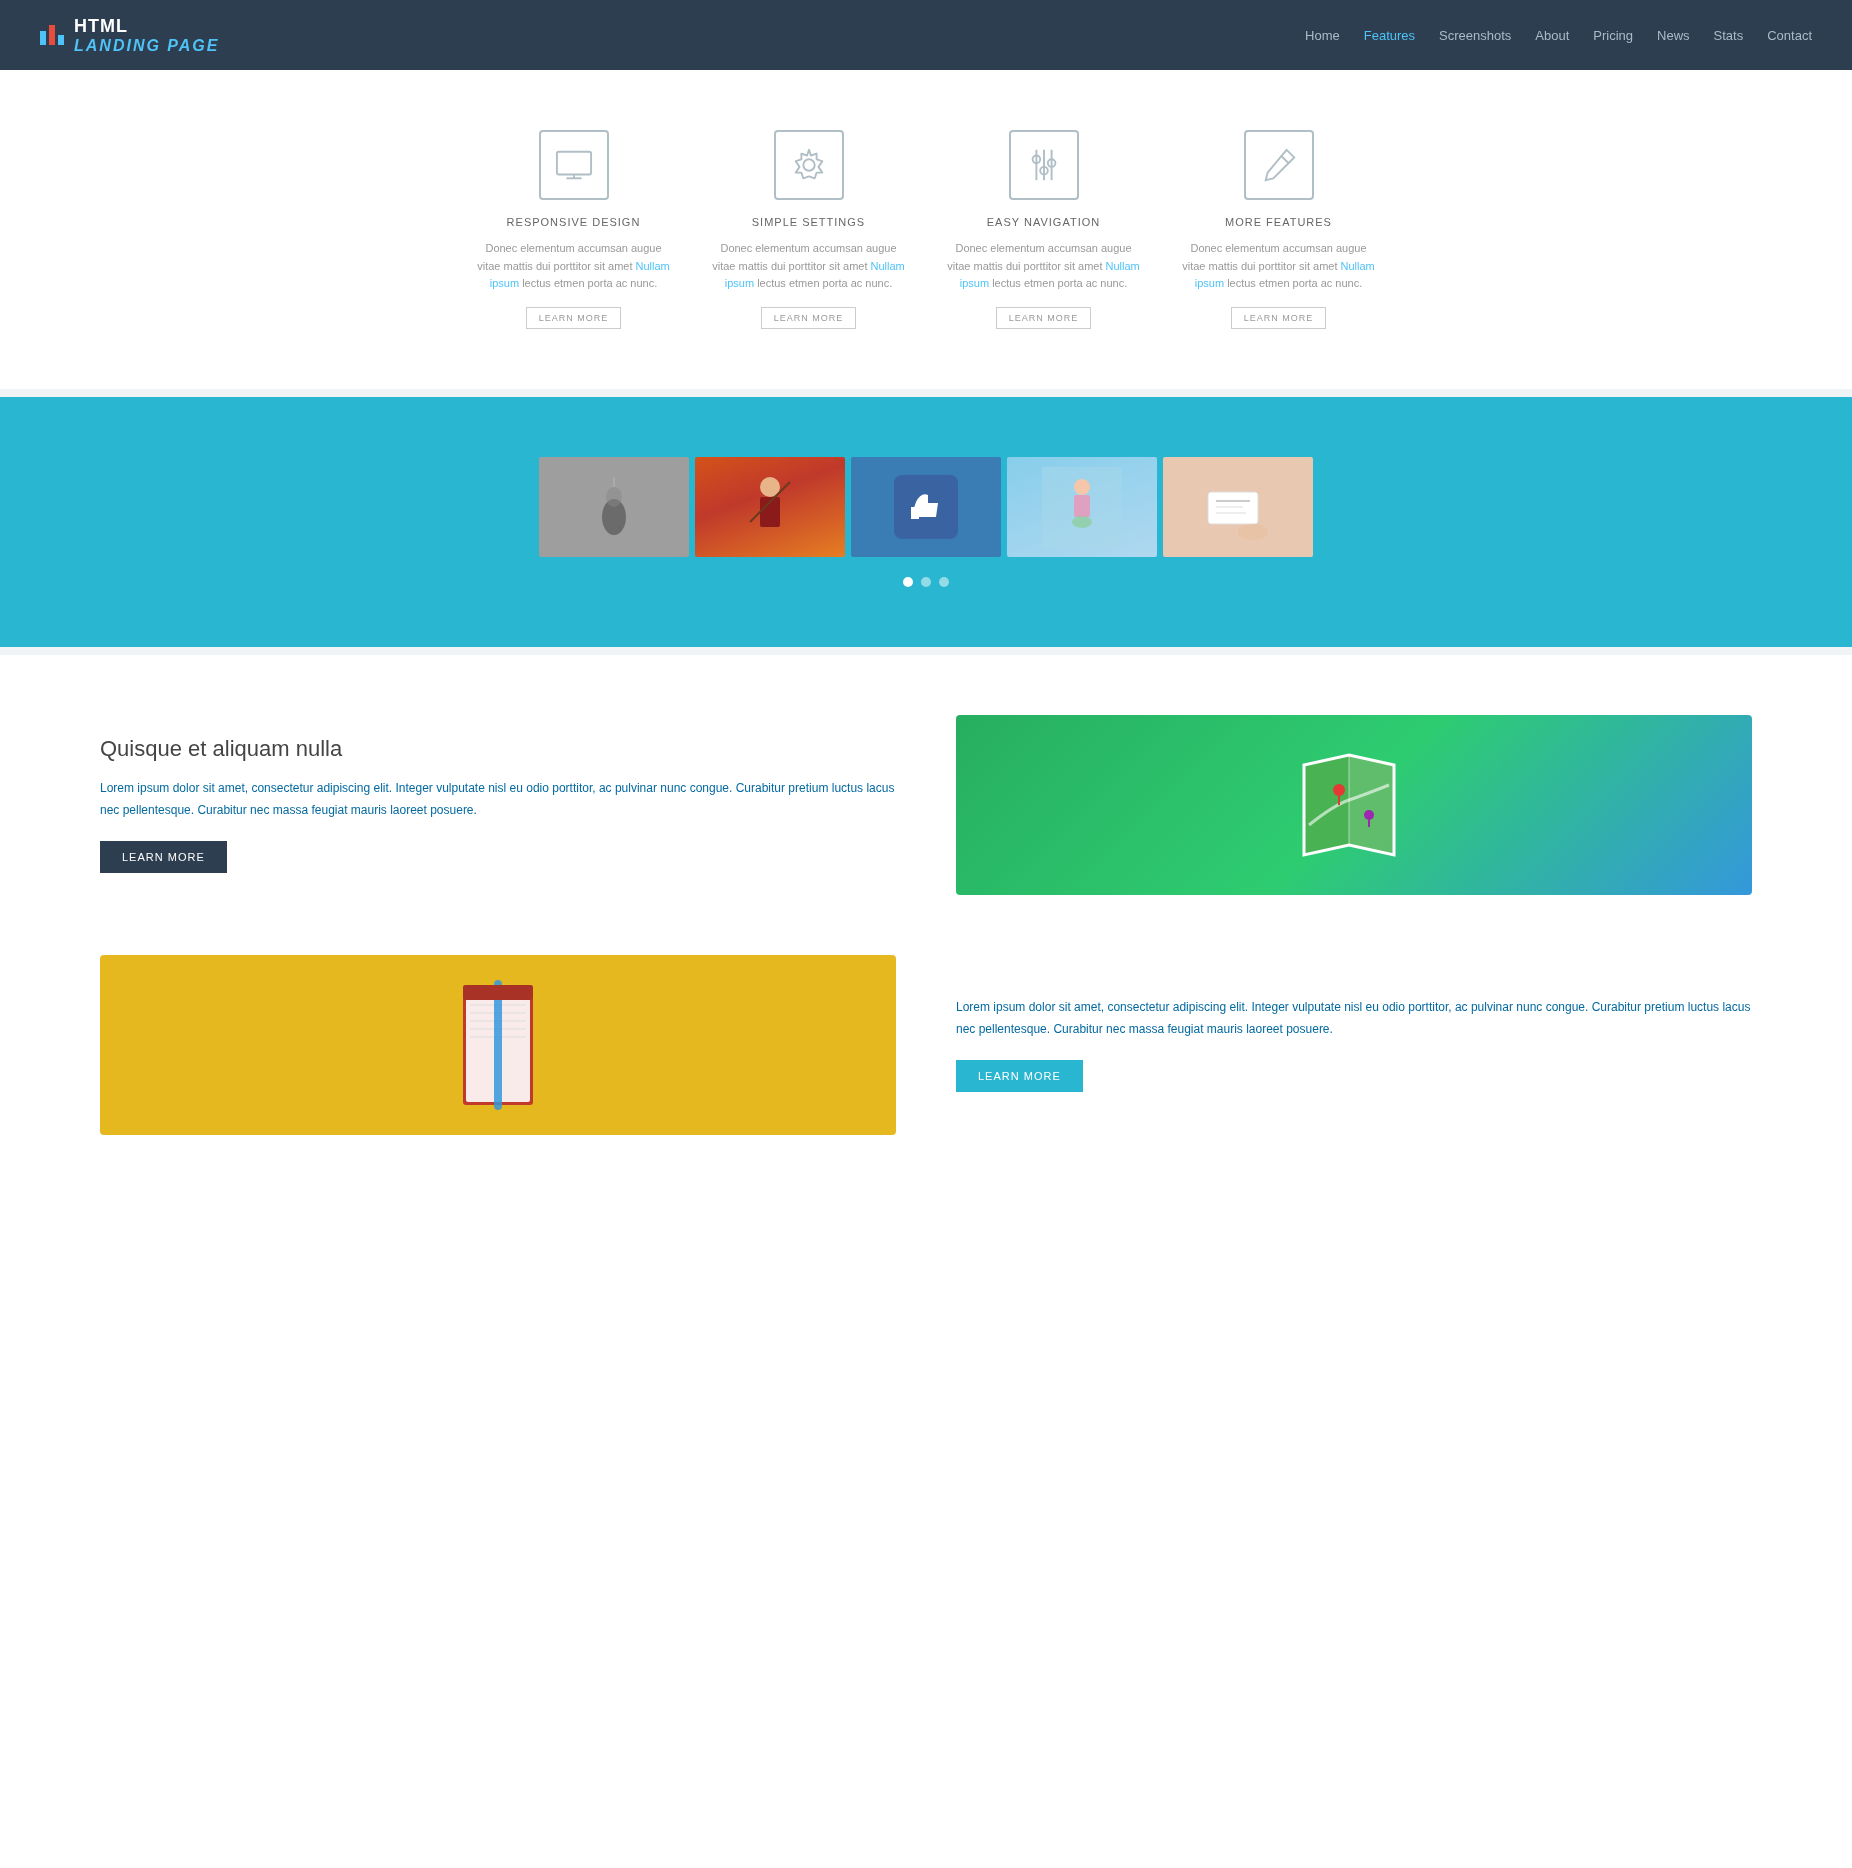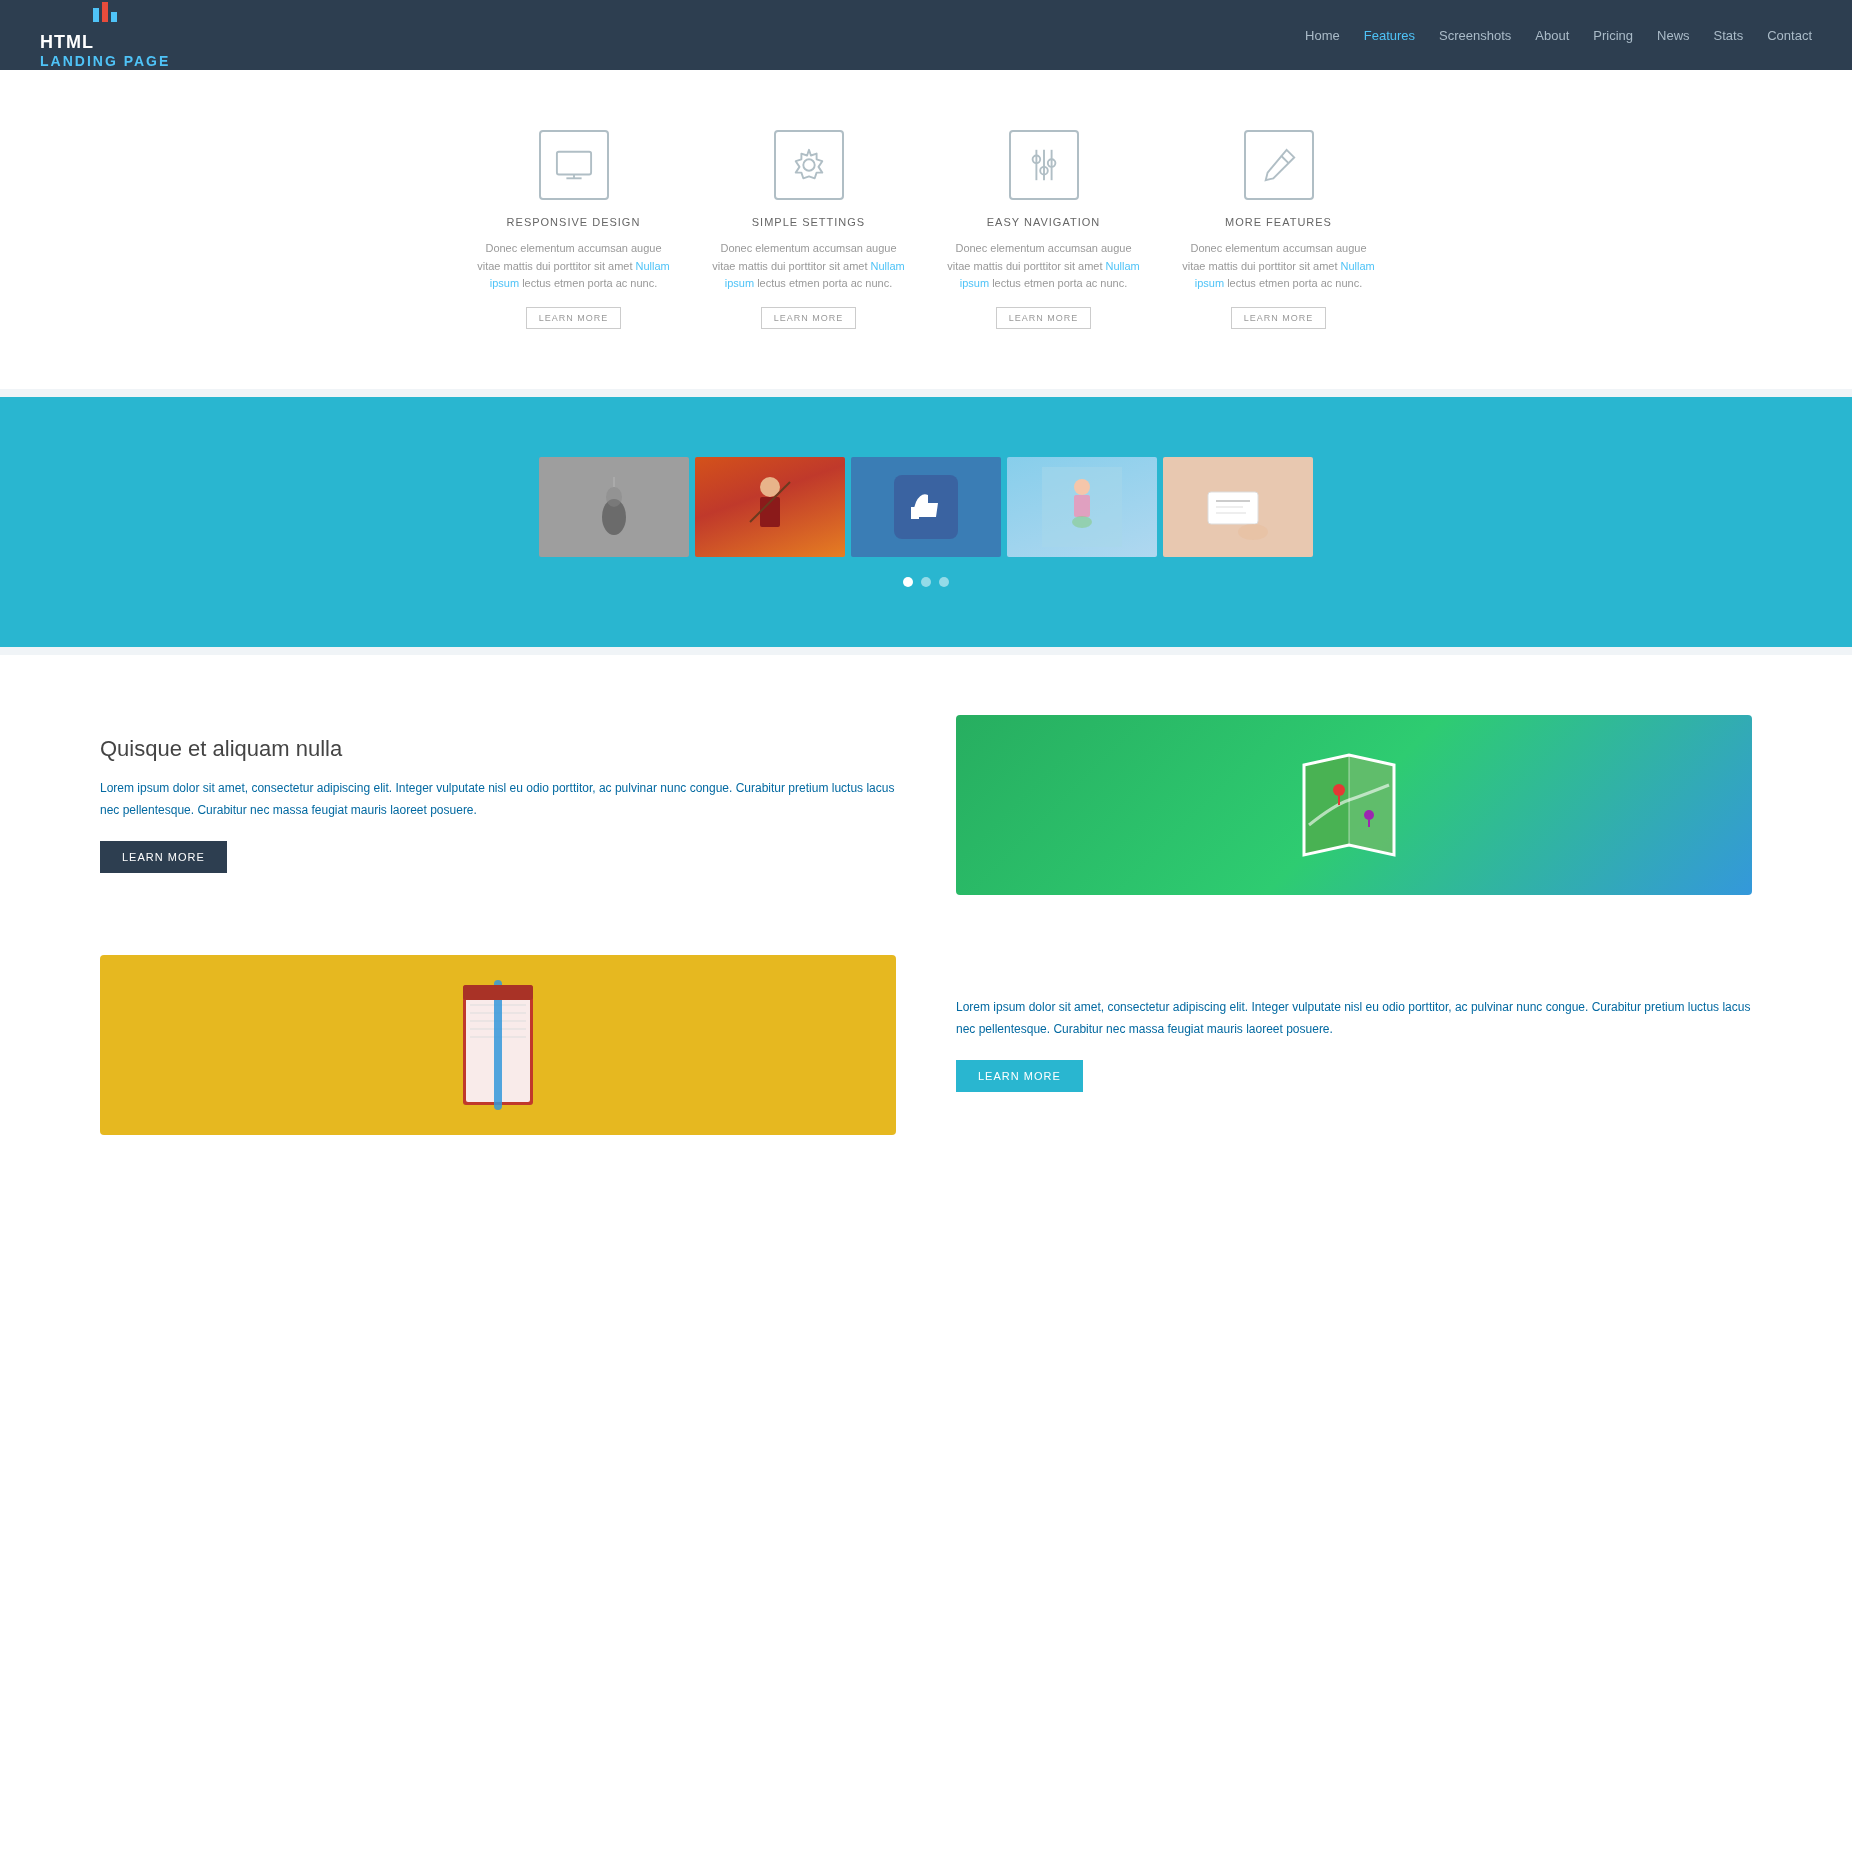--- a/index.html
+++ b/index.html
@@ -7,31 +7,31 @@
 
     
     .navbar {
       background: #2d3e50;
       padding: 0 40px;
       display: flex;
       align-items: center;
       justify-content: space-between;
       height: 70px;
     }
-    .navbar-brand { display: flex; align-items: center; gap: 10px; flex-direction: column; }
+    .navbar-brand { display: flex; align-items: center; gap: 10px; }
     .brand-icon {
       display: flex; gap: 3px; align-items: flex-end;
     }
     .bar { width: 6px; background: #4fc3f7; }
     .bar1 { height: 14px; }
     .bar2 { height: 20px; background: #e74c3c; }
     .bar3 { height: 10px; }
     .brand-text { display: flex; flex-direction: column; }
     .brand-html { color: #fff; font-size: 18px; font-weight: bold; letter-spacing: 1px; }
-    .brand-sub { color: #4fc3f7; font-size: 14px; font-weight: bold; letter-spacing: 2px; }
+    .brand-sub { color: #4fc3f7; font-size: 16px; font-weight: bold; letter-spacing: 2px; font-style: italic; }
     .navbar-nav { display: flex; gap: 24px; list-style: none; }
     .navbar-nav a {
       color: #aabbc8;
       text-decoration: none;
       font-size: 13px;
       margin-top: 48px;
     }
     .navbar-nav a.active { color: #4fc3f7; }
 
     

